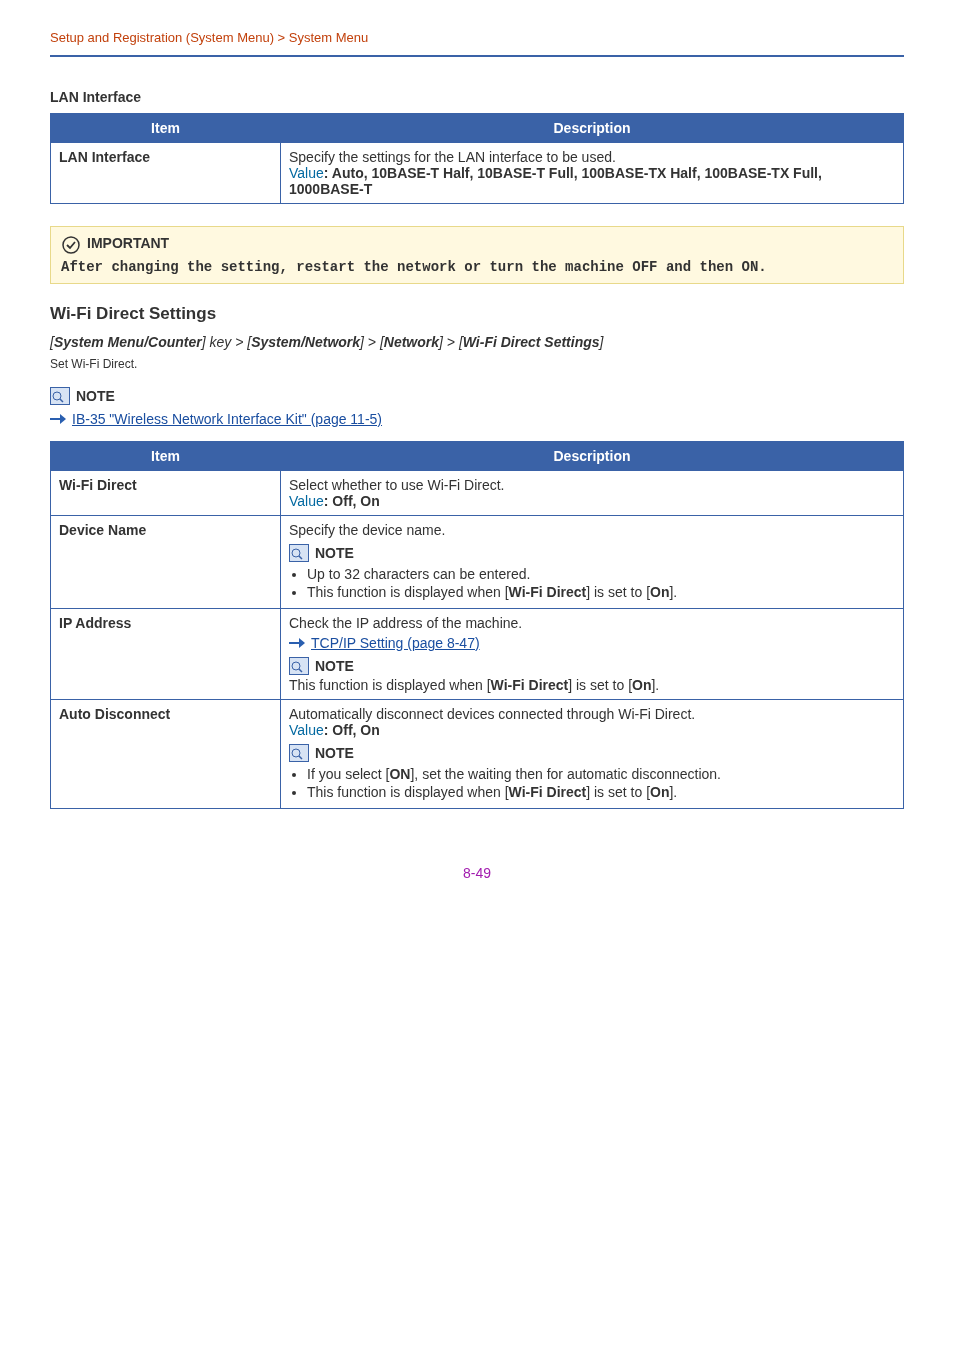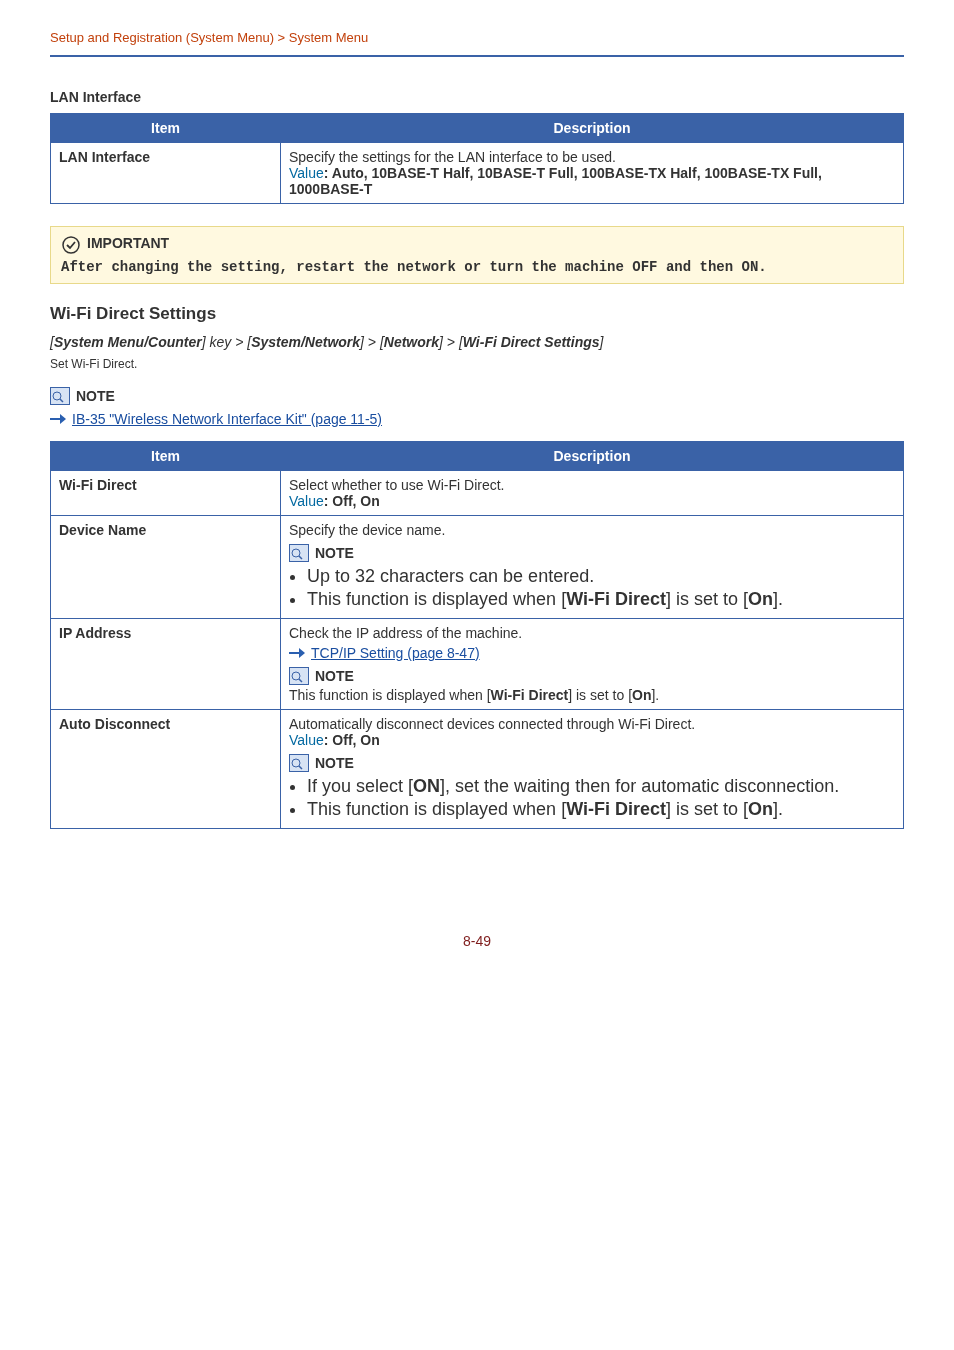--- a/index.html
+++ b/index.html
@@ -116,27 +116,27 @@
     margin: 6px 0;
     display: flex;
     align-items: center;
   }
   ul.cell-list {
     margin: 4px 0 2px 0;
     padding-left: 18px;
   }
   ul.cell-list li {
     margin: 2px 0;
-    font-size: 18px;
+    font-size: 14px;
   }
   .footer-pagenum {
     text-align: center;
     font-size: 14px;
-    color: #7f1d1d;
-    margin-top: 104px;
+    color: #a21caf;
+    margin-top: 56px;
   }
   .cell-note-hdr {
     display: flex;
     align-items: center;
     gap: 6px;
     font-weight: bold;
     margin: 6px 0 2px 0;
   }
   .cell-ref {
     display: flex;

